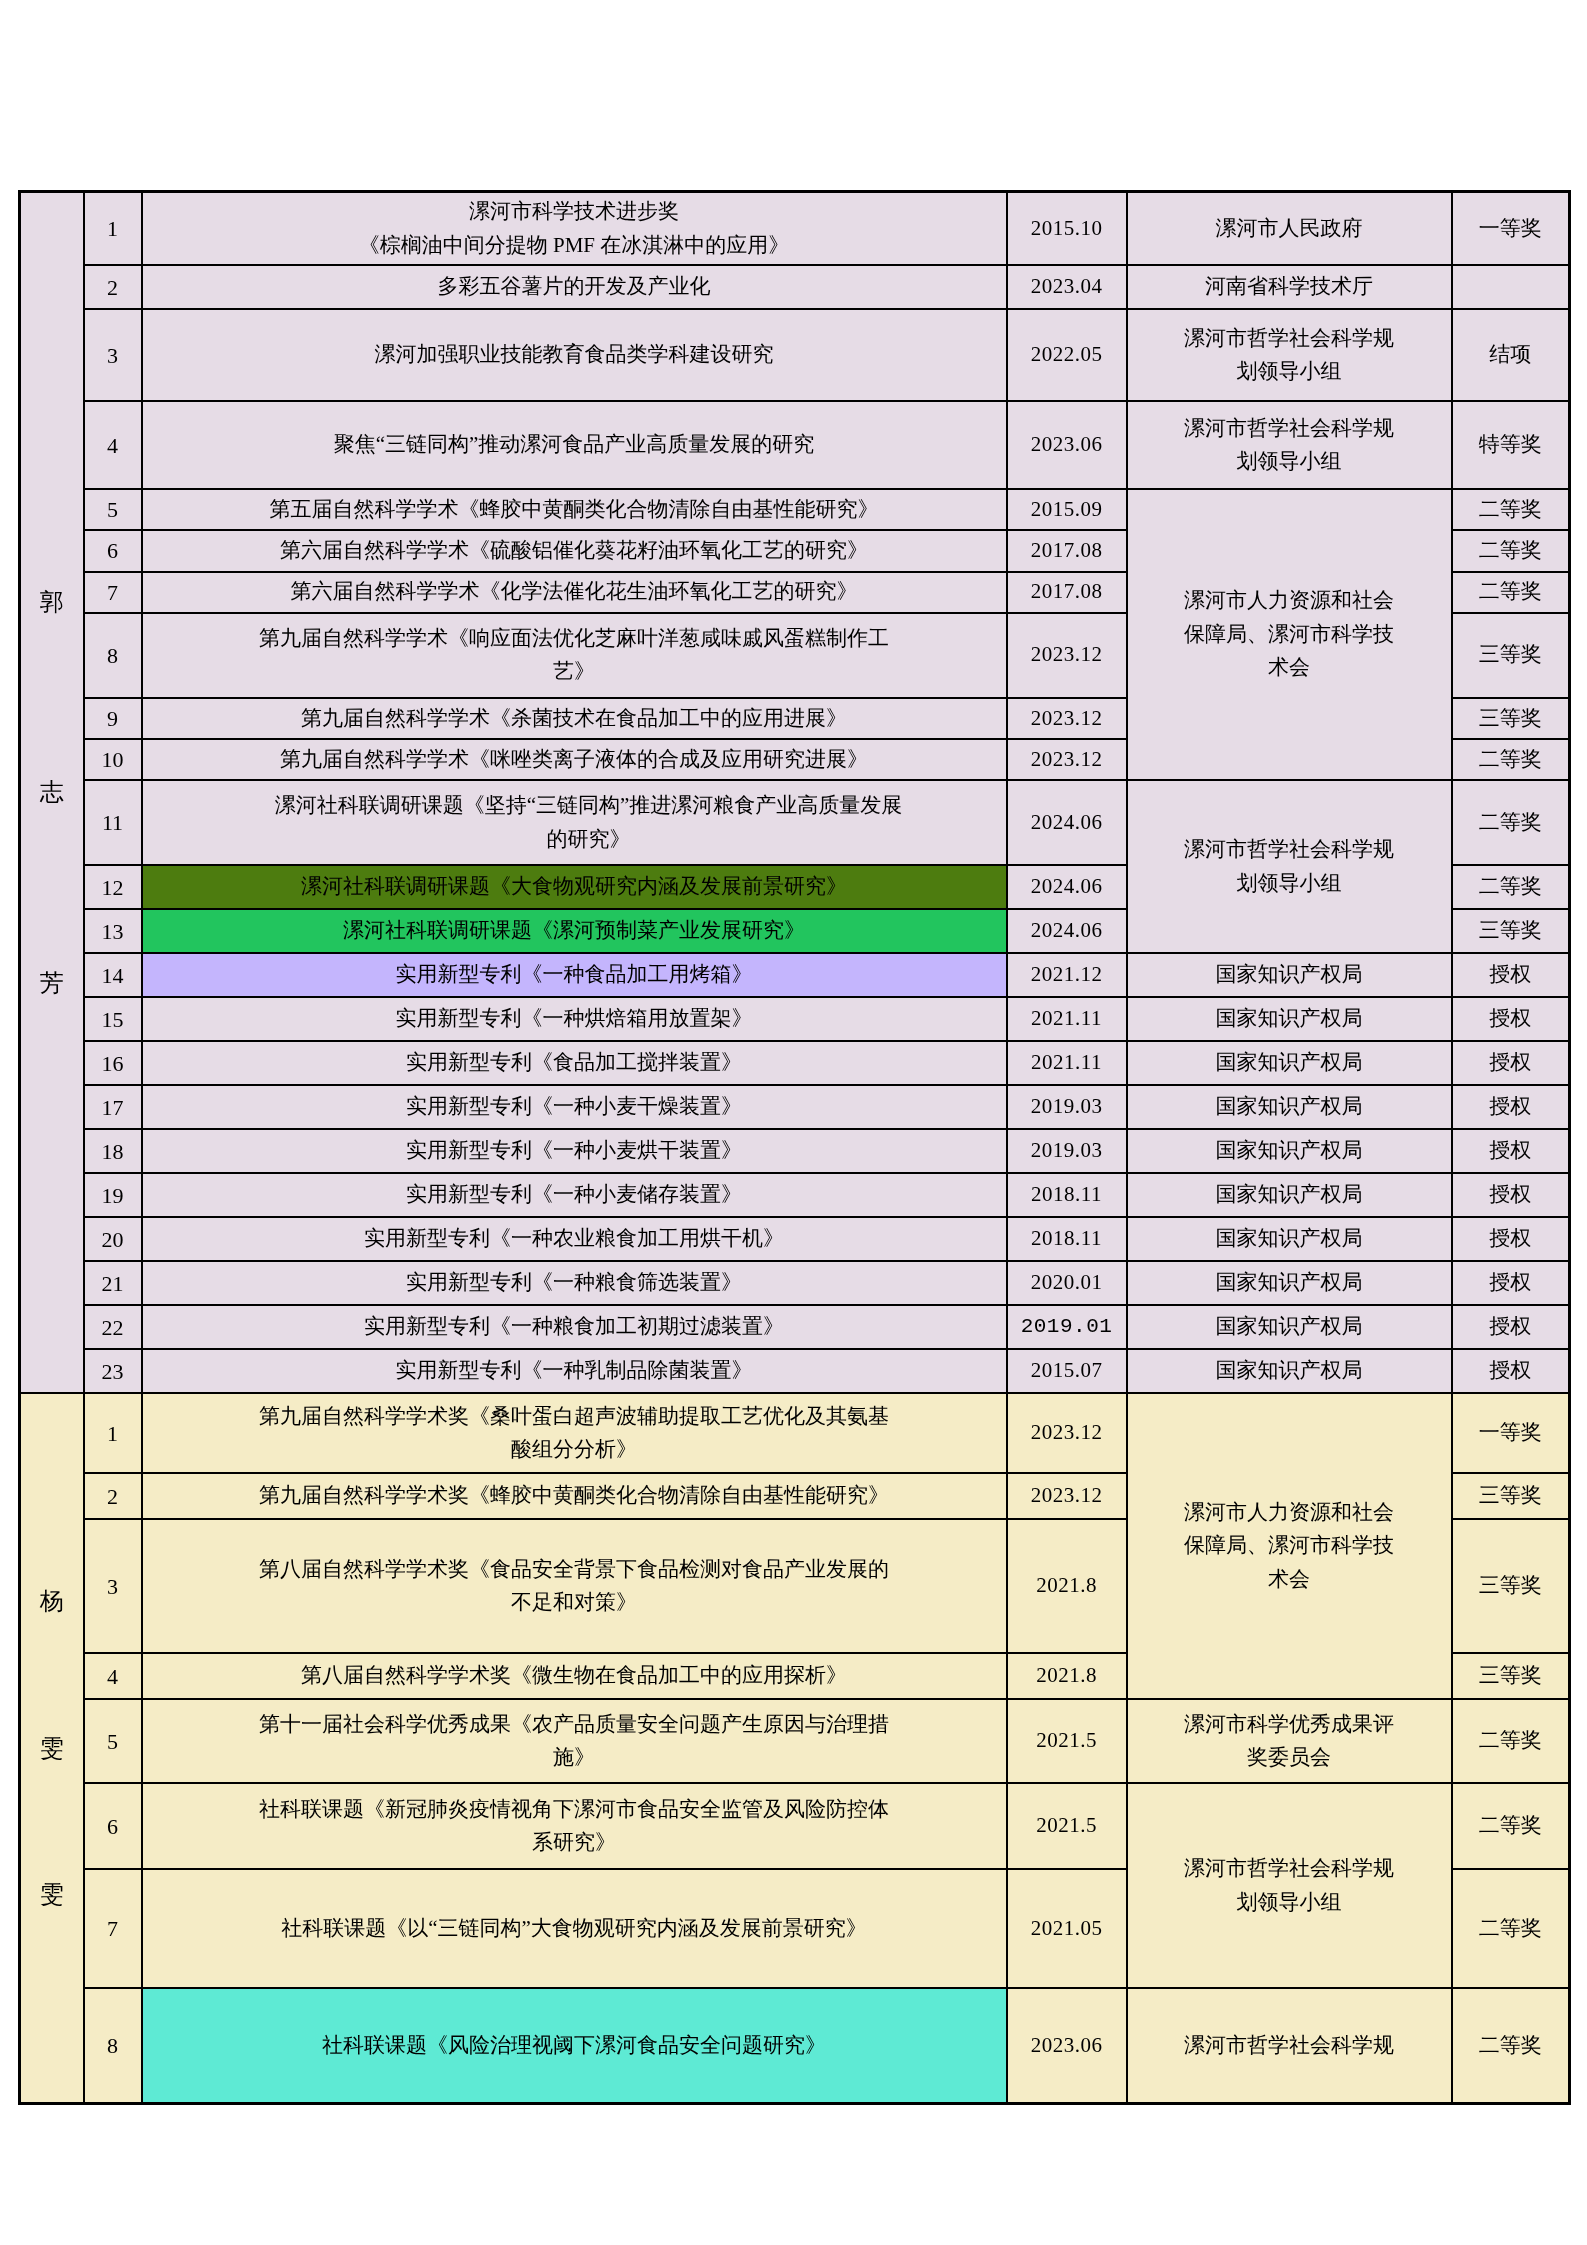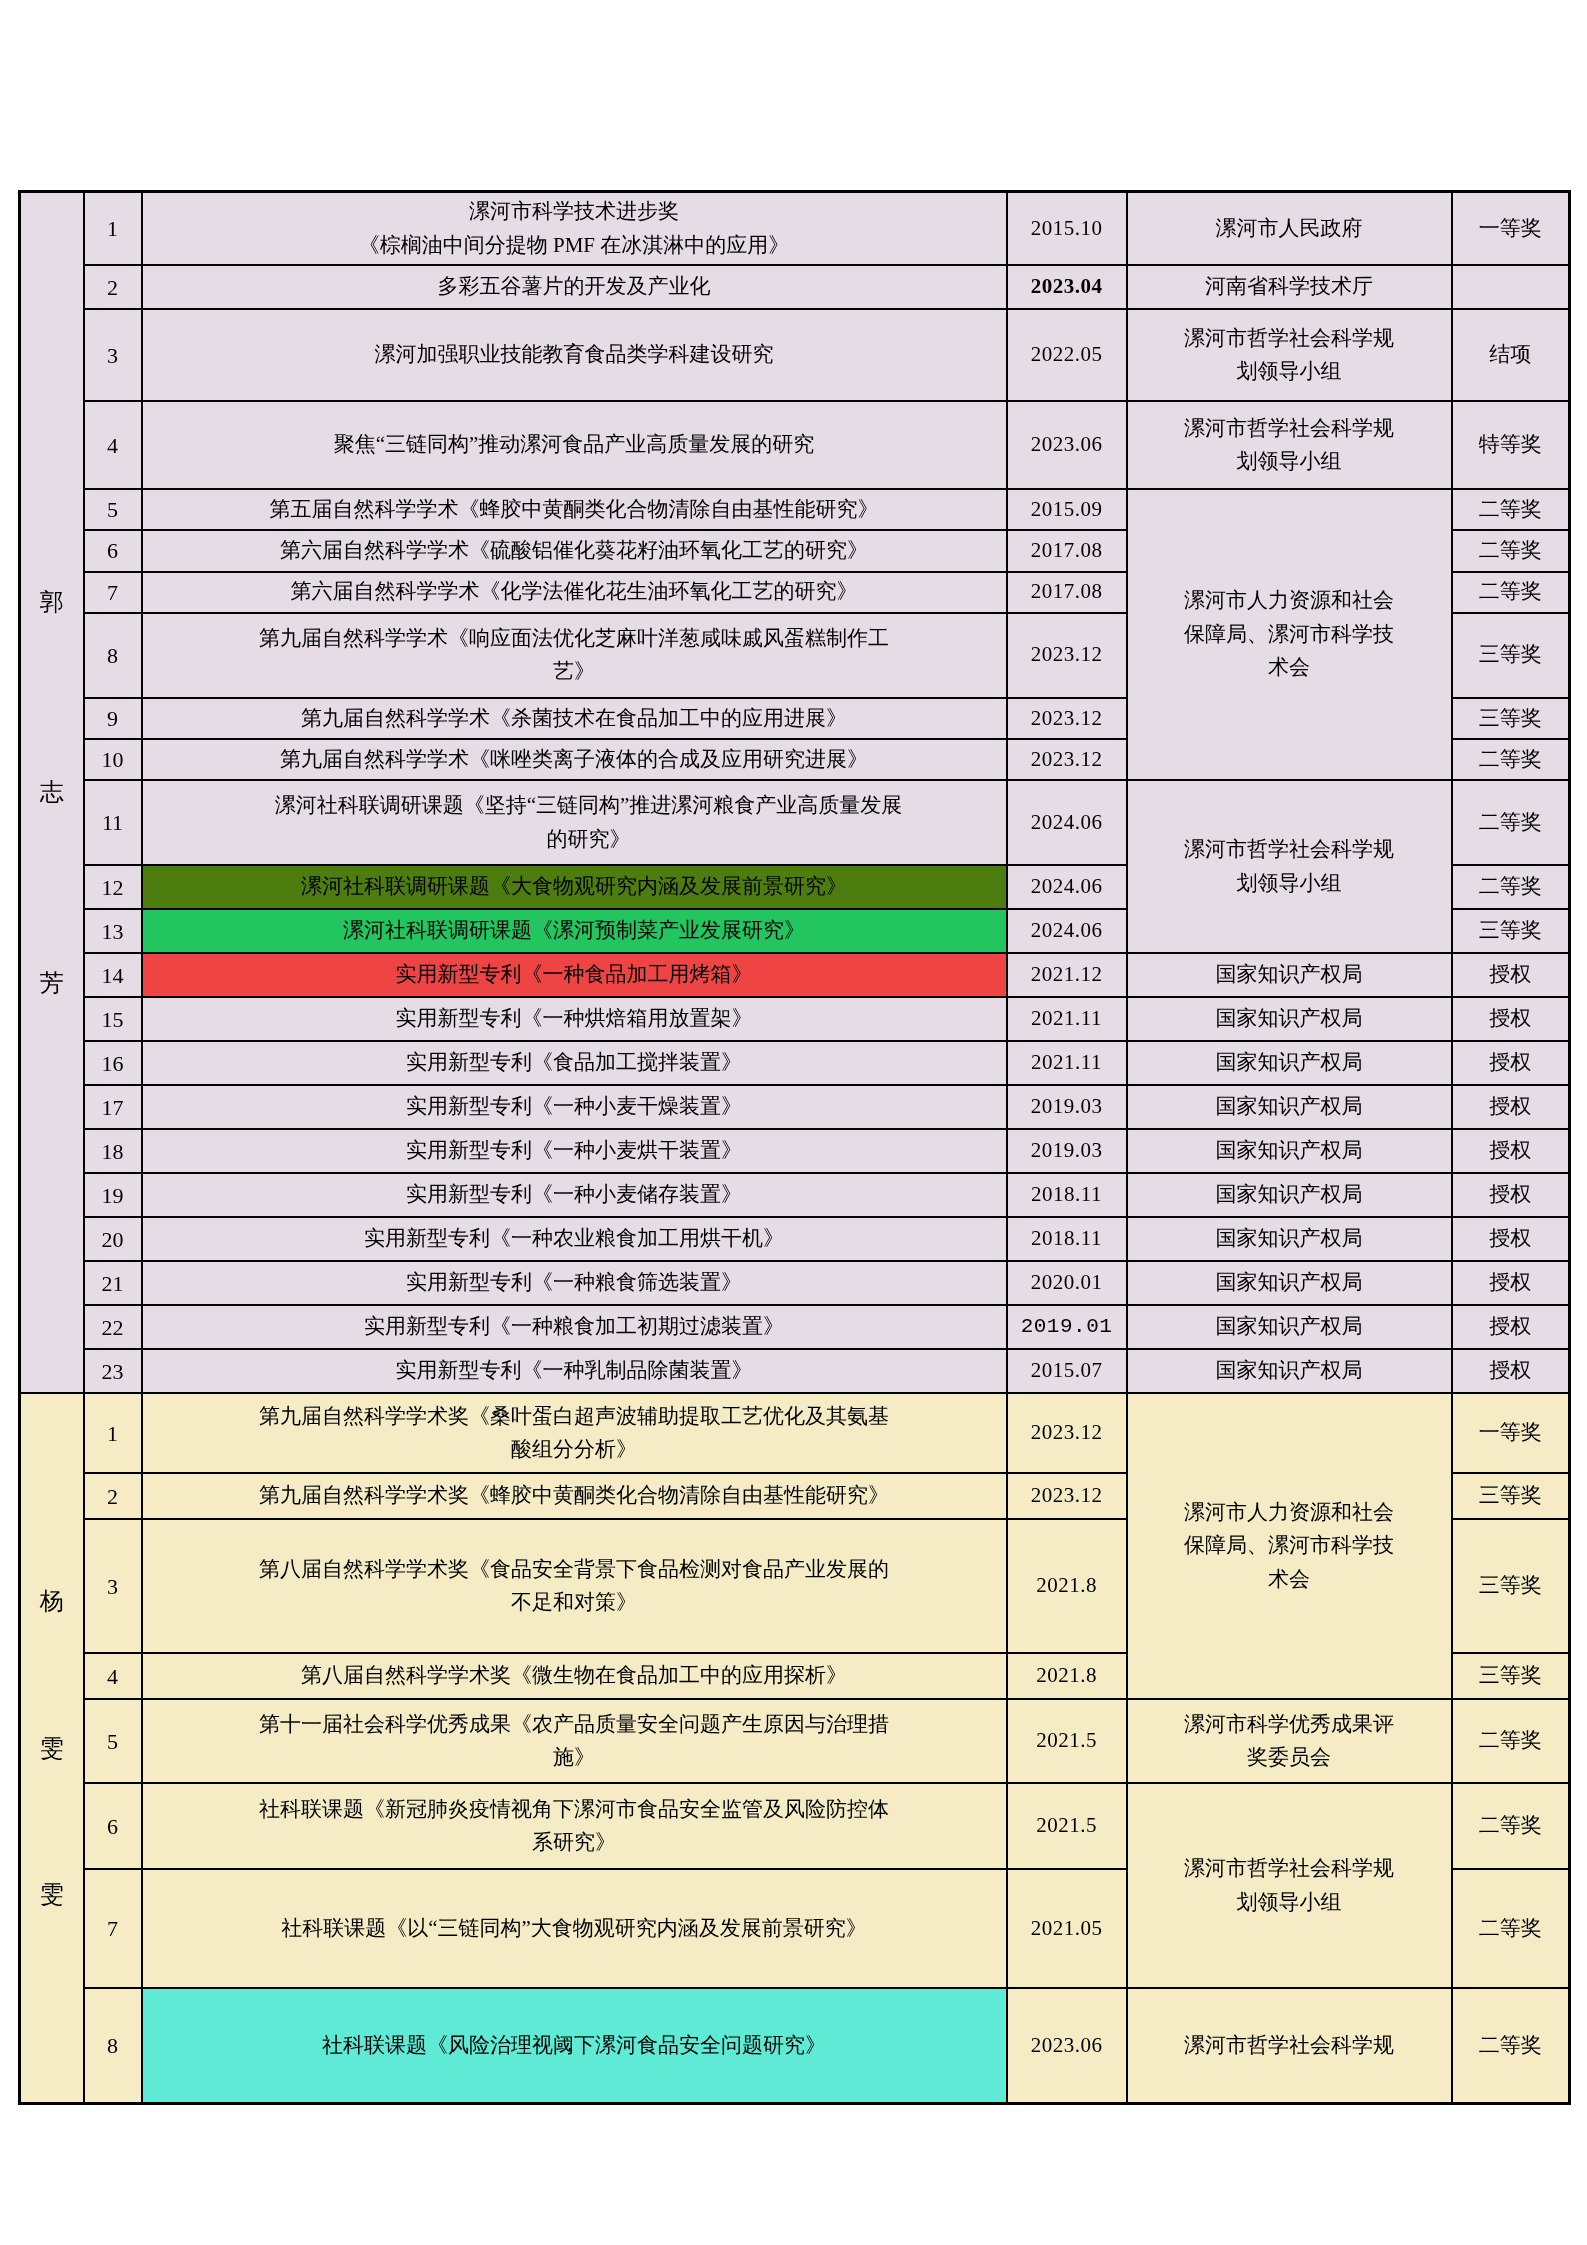--- a/index.html
+++ b/index.html
@@ -54,21 +54,21 @@
         <td data-name="row-number-cell" class="num-cell" style="background: rgb(230, 220, 230);">1</td>
         <td data-name="title-cell" class="title-cell" style="background: rgb(230, 220, 230);">漯河市科学技术进步奖
 《棕榈油中间分提物 PMF 在冰淇淋中的应用》</td>
         <td data-name="date-cell" class="date-cell" style="background: rgb(230, 220, 230);">2015.10</td>
         <td data-name="org-cell" class="org-cell" style="background: rgb(230, 220, 230);">漯河市人民政府</td>
         <td data-name="award-cell" class="award-cell" style="background: rgb(230, 220, 230);">一等奖</td>
       </tr>
       <tr class="sec-0" data-name="table-row" style="height: 44px;">
         <td data-name="row-number-cell" class="num-cell" style="background: rgb(230, 220, 230);">2</td>
         <td data-name="title-cell" class="title-cell" style="background: rgb(230, 220, 230);">多彩五谷薯片的开发及产业化</td>
-        <td data-name="date-cell" class="date-cell" style="background: rgb(230, 220, 230); font-weight: bold;">2023.04</td>
+        <td data-name="date-cell" class="date-cell" style="background: rgb(230, 220, 230);">2023.04</td>
         <td data-name="org-cell" class="org-cell" style="background: rgb(230, 220, 230);">河南省科学技术厅</td>
         <td data-name="award-cell" class="award-cell" style="background: rgb(230, 220, 230);"></td>
       </tr>
       <tr class="sec-0" data-name="table-row" style="height: 92px;">
         <td data-name="row-number-cell" class="num-cell" style="background: rgb(230, 220, 230);">3</td>
         <td data-name="title-cell" class="title-cell" style="background: rgb(230, 220, 230);">漯河加强职业技能教育食品类学科建设研究</td>
         <td data-name="date-cell" class="date-cell" style="background: rgb(230, 220, 230);">2022.05</td>
         <td data-name="org-cell" class="org-cell" style="background: rgb(230, 220, 230);">漯河市哲学社会科学规
 划领导小组</td>
         <td data-name="award-cell" class="award-cell" style="background: rgb(230, 220, 230);">结项</td>
@@ -137,21 +137,21 @@
         <td data-name="award-cell" class="award-cell" style="background: rgb(230, 220, 230);">二等奖</td>
       </tr>
       <tr class="sec-0" data-name="table-row" style="height: 44px;">
         <td data-name="row-number-cell" class="num-cell" style="background: rgb(230, 220, 230);">13</td>
         <td data-name="title-cell" class="title-cell" style="background: #22c55e;">漯河社科联调研课题《漯河预制菜产业发展研究》</td>
         <td data-name="date-cell" class="date-cell" style="background: rgb(230, 220, 230);">2024.06</td>
         <td data-name="award-cell" class="award-cell" style="background: rgb(230, 220, 230);">三等奖</td>
       </tr>
       <tr class="sec-0" data-name="table-row" style="height: 44px;">
         <td data-name="row-number-cell" class="num-cell" style="background: rgb(230, 220, 230);">14</td>
-        <td data-name="title-cell" class="title-cell" style="background: #ef4444;">实用新型专利《一种食品加工用烤箱》</td>
+        <td data-name="title-cell" class="title-cell" style="background: #c4b5fd;">实用新型专利《一种食品加工用烤箱》</td>
         <td data-name="date-cell" class="date-cell" style="background: rgb(230, 220, 230);">2021.12</td>
         <td data-name="org-cell" class="org-cell" style="background: rgb(230, 220, 230);">国家知识产权局</td>
         <td data-name="award-cell" class="award-cell" style="background: rgb(230, 220, 230);">授权</td>
       </tr>
       <tr class="sec-0" data-name="table-row" style="height: 44px;">
         <td data-name="row-number-cell" class="num-cell" style="background: rgb(230, 220, 230);">15</td>
         <td data-name="title-cell" class="title-cell" style="background: rgb(230, 220, 230);">实用新型专利《一种烘焙箱用放置架》</td>
         <td data-name="date-cell" class="date-cell" style="background: rgb(230, 220, 230);">2021.11</td>
         <td data-name="org-cell" class="org-cell" style="background: rgb(230, 220, 230);">国家知识产权局</td>
         <td data-name="award-cell" class="award-cell" style="background: rgb(230, 220, 230);">授权</td>

